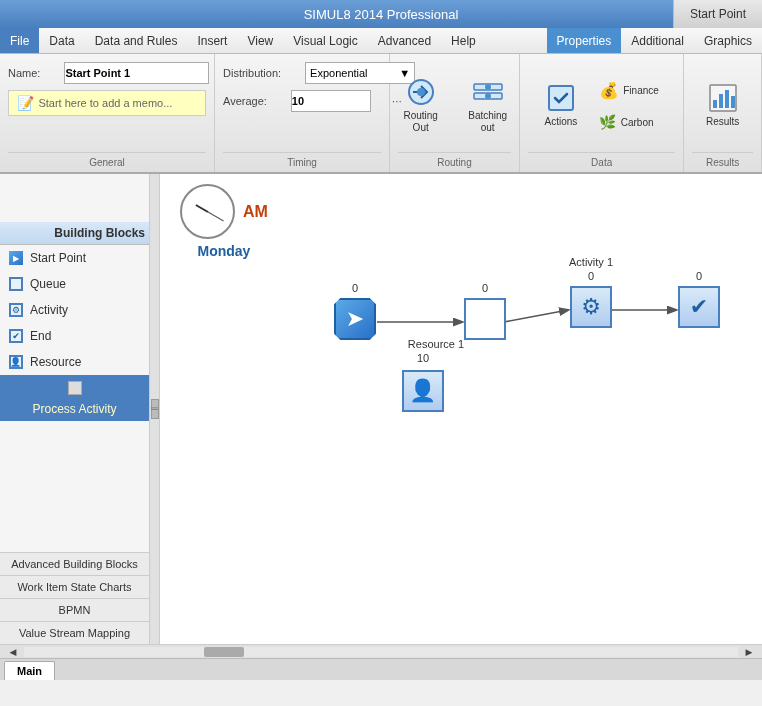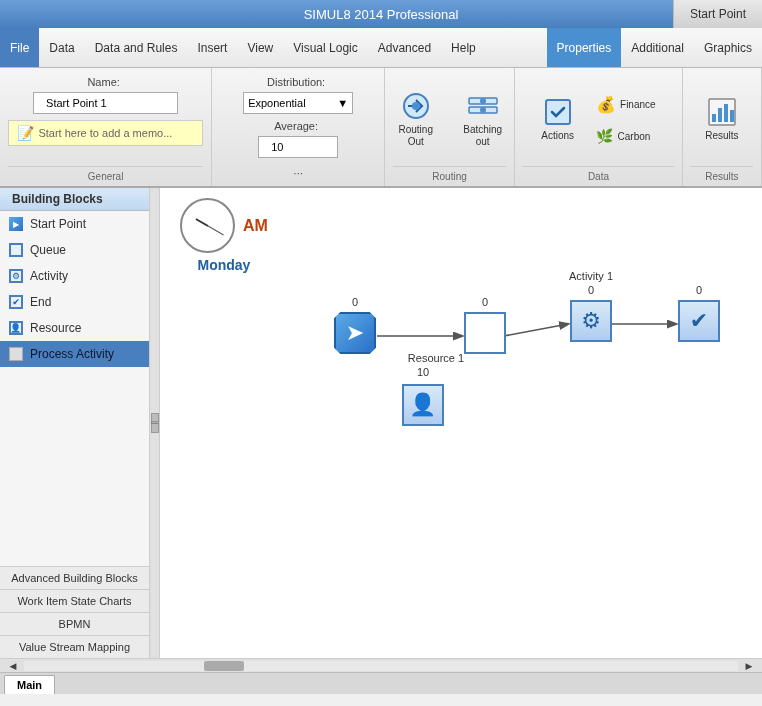--- a/index.html
+++ b/index.html
@@ -3,45 +3,45 @@
   <meta charset="utf-8">
   <style>
     * { box-sizing: border-box; margin: 0; padding: 0; }
     body { font-family: 'Segoe UI', Tahoma, Geneva, Verdana, sans-serif; font-size: 12px; background: #f0f0f0; width: 762px; height: 706px; overflow: hidden; }
 
     
     #title-bar { background: linear-gradient(to bottom, #6a9fd8, #4a7fbf); height: 28px; display: flex; align-items: center; justify-content: center; color: white; font-size: 13px; position: relative; }
     #title-bar .start-point-tab { position: absolute; right: 0; top: 0; background: linear-gradient(to bottom, #e8e8e8, #d0d0d0); color: #333; padding: 4px 16px; height: 28px; display: flex; align-items: center; font-size: 12px; border-left: 1px solid #bbb; }
 
     
-    #menu-bar { background: linear-gradient(to bottom, #f8f8f8, #e8e8e8); height: 40px; display: flex; align-items: center; border-bottom: 1px solid #bbb; }
+    #menu-bar { background: linear-gradient(to bottom, #f8f8f8, #e8e8e8); height: 26px; display: flex; align-items: center; border-bottom: 1px solid #bbb; }
     .menu-item { padding: 4px 10px; font-size: 12px; color: #333; cursor: pointer; height: 100%; display: flex; align-items: center; }
 
     
     #ribbon { background: linear-gradient(to bottom, #f5f5f5, #e0e0e0); border-bottom: 2px solid #aaa; display: flex; height: 120px; }
     .ribbon-section { border-right: 1px solid #ccc; padding: 4px 8px; display: flex; flex-direction: column; }
     .ribbon-section-title { font-size: 10px; color: #666; text-align: center; margin-top: auto; padding-top: 4px; border-top: 1px solid #ccc; }
     .ribbon-controls { display: flex; flex: 1; align-items: center; gap: 4px; }
     .ribbon-label { font-size: 11px; color: #444; margin-right: 4px; }
-    .ribbon-input { border: 1px solid #aaa; background: white; padding: 2px 12px; font-size: 11px; height: 22px; }
+    .ribbon-input { border: 1px solid #aaa; background: white; padding: 2px 0; font-size: 11px; height: 22px; font-weight: bold; }
     .ribbon-dropdown { border: 1px solid #aaa; background: white; padding: 2px 4px; font-size: 11px; height: 22px; min-width: 110px; display: flex; align-items: center; justify-content: space-between; cursor: pointer; }
-    .ribbon-row { display: flex; align-items: center; gap: 4px; margin-bottom: 2px; flex-direction: column; }
+    .ribbon-row { display: flex; align-items: center; gap: 20px; margin-bottom: 2px; }
     .ribbon-btn { display: flex; flex-direction: column; align-items: center; padding: 4px 6px; cursor: pointer; border: 1px solid transparent; border-radius: 2px; min-width: 44px; }
     .ribbon-btn .icon-box { width: 32px; height: 32px; display: flex; align-items: center; justify-content: center; }
     .ribbon-btn .btn-label { font-size: 10px; color: #333; text-align: center; margin-top: 2px; line-height: 1.2; }
     .ribbon-memo { background: #ffffc0; border: 1px solid #ccc; padding: 4px 8px; font-size: 11px; color: #666; cursor: pointer; display: flex; align-items: center; gap: 4px; }
 
     
     #main { display: flex; height: calc(706px - 28px - 26px - 120px - 26px); }
 
     
     #sidebar { width: 150px; background: #f5f5f5; border-right: 1px solid #ccc; display: flex; flex-direction: column; }
-    .sidebar-header { background: linear-gradient(to bottom, #d8e8f8, #c0d8f0); padding: 4px 12px; font-size: 12px; font-weight: bold; color: #333; text-align: left; border-bottom: 1px solid #bbb; }
+    .sidebar-header { background: linear-gradient(to bottom, #d8e8f8, #c0d8f0); padding: 4px 4px; font-size: 12px; font-weight: bold; color: #333; text-align: right; border-bottom: 1px solid #bbb; margin-top: 48px; }
     .sidebar-item { display: flex; align-items: center; gap: 6px; padding: 5px 8px; cursor: pointer; font-size: 12px; color: #333; }
-    .sidebar-item.selected { background: #4a7fbf; color: #0f172a; }
+    .sidebar-item.selected { background: #4a7fbf; color: #fef9c3; flex-direction: column; }
     .sidebar-item .si-icon { width: 16px; height: 16px; display: flex; align-items: center; justify-content: center; flex-shrink: 0; }
     .sidebar-spacer { flex: 1; }
     .sidebar-footer-item { padding: 5px 8px; font-size: 11px; color: #333; cursor: pointer; border-top: 1px solid #ccc; background: #ebebeb; text-align: center; }
 
     
     #canvas-area { flex: 1; background: white; position: relative; overflow: hidden; }
     #canvas { width: 100%; height: 100%; position: relative; }
     .tool-btn { width: 22px; height: 22px; border: 1px solid transparent; border-radius: 2px; display: flex; align-items: center; justify-content: center; cursor: pointer; font-size: 12px; color: #444; }
 
     
@@ -115,20 +115,21 @@
           <span>Exponential</span>
           <span>▼</span>
         </div>
       </div>
       <div class="ribbon-row">
         <span class="ribbon-label">Average:</span>
         <input type="text" class="ribbon-input" style="width: 80px;" value="10">
         <div class="tool-btn" style="font-size:10px;">···</div>
       </div>
     </div>
+    <div class="ribbon-section-title">Timing</div>
   </div>
 
   <div class="ribbon-section" style="width:130px;">
     <div class="ribbon-controls" style="align-items:center; justify-content:center; gap:21px;">
       <div class="ribbon-btn">
         <div class="icon-box">
           <svg width="32" height="32" viewBox="0 0 32 32">
             <circle cx="16" cy="16" r="12" fill="#d0e8f8" stroke="#4a7fbf" stroke-width="2"></circle>
             <path d="M8 16 L20 16 M16 10 L22 16 L16 22" stroke="#2060a0" stroke-width="2" fill="none"></path>
             <circle cx="16" cy="16" r="4" fill="#4a90d0"></circle>

